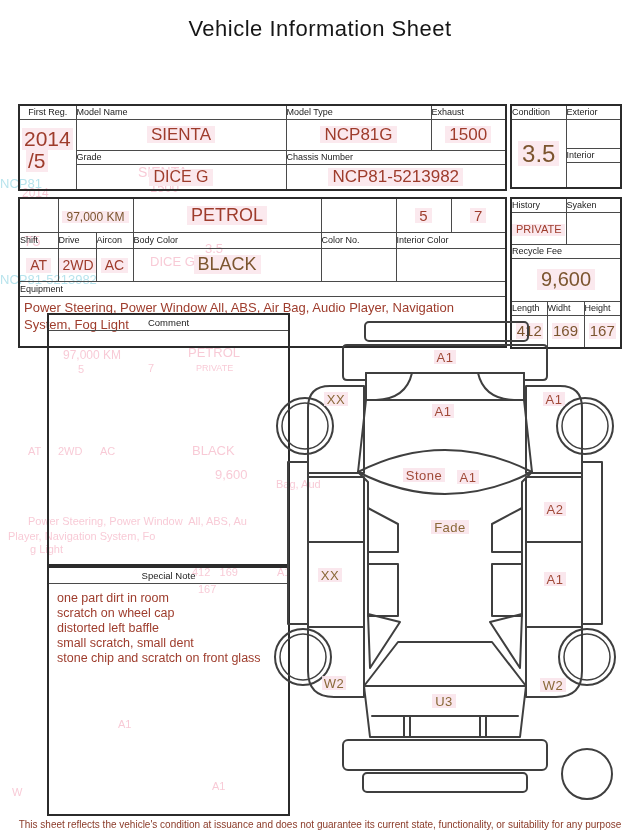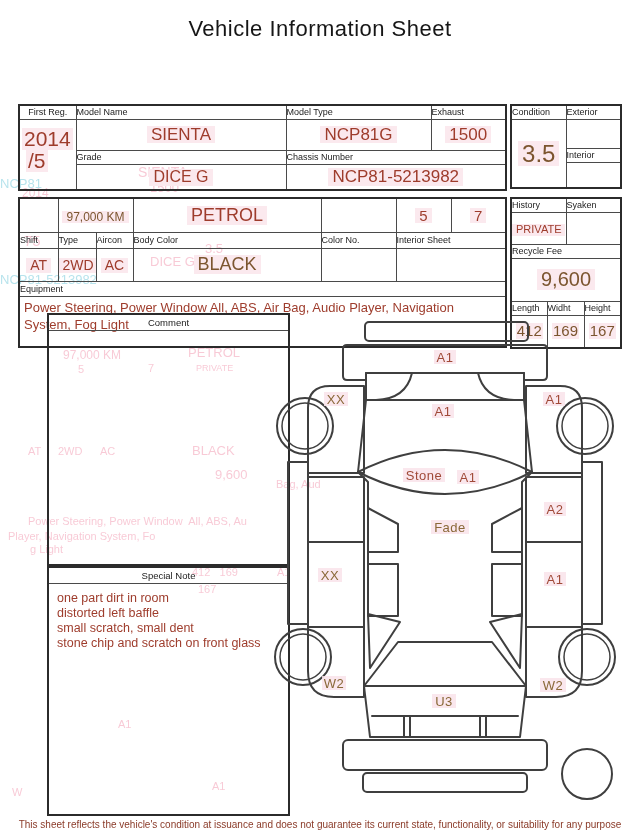--- a/index.html
+++ b/index.html
@@ -185,25 +185,25 @@
     <tr style="height:32px">
       <td></td>
       <td colspan="2"><span class="hl brown v12">97,000 KM</span></td>
       <td><span class="hl red v18">PETROL</span></td>
       <td></td>
       <td><span class="hl red v15">5</span></td>
       <td><span class="hl red v15">7</span></td>
     </tr>
     <tr style="height:14px">
       <th>Shift</th>
-      <th>Type</th>
+      <th>Drive</th>
       <th>Aircon</th>
       <th>Body Color</th>
       <th>Color No.</th>
-      <th colspan="2">Interior Sheet</th>
+      <th colspan="2">Interior Color</th>
     </tr>
     <tr style="height:31px">
       <td><span class="hl red v14">AT</span></td>
       <td><span class="hl red v14">2WD</span></td>
       <td><span class="hl red v14">AC</span></td>
       <td><span class="hl brown v18">BLACK</span></td>
       <td></td>
       <td colspan="2"></td>
     </tr>
     <tr style="height:14px">
@@ -252,20 +252,21 @@
     </table>
 
   <div class="notebox comment">
     <div class="bhead">Comment</div>
   </div>
 
   <div class="notebox special">
     <div class="bhead">Special Note</div>
     <div class="notelines">
       <div class="noteline">one part dirt in room</div>
+      <div class="noteline">scratch on wheel cap</div>
       <div class="noteline">distorted left baffle</div>
       <div class="noteline">small scratch, small dent</div>
       <div class="noteline">stone chip and scratch on front glass</div>
     </div>
   </div>
 
   <svg class="diagram" width="366" height="500" viewBox="0 0 366 500">
 
     <rect class="car" x="93" y="10" width="163" height="19" rx="4"></rect>
     <path class="car" d="M75,33 H271 Q275,33 275,37 V64 Q275,68 271,68 H252 L252,61 H94 L94,68 H75 Q71,68 71,64 V37 Q71,33 75,33 Z"></path>

